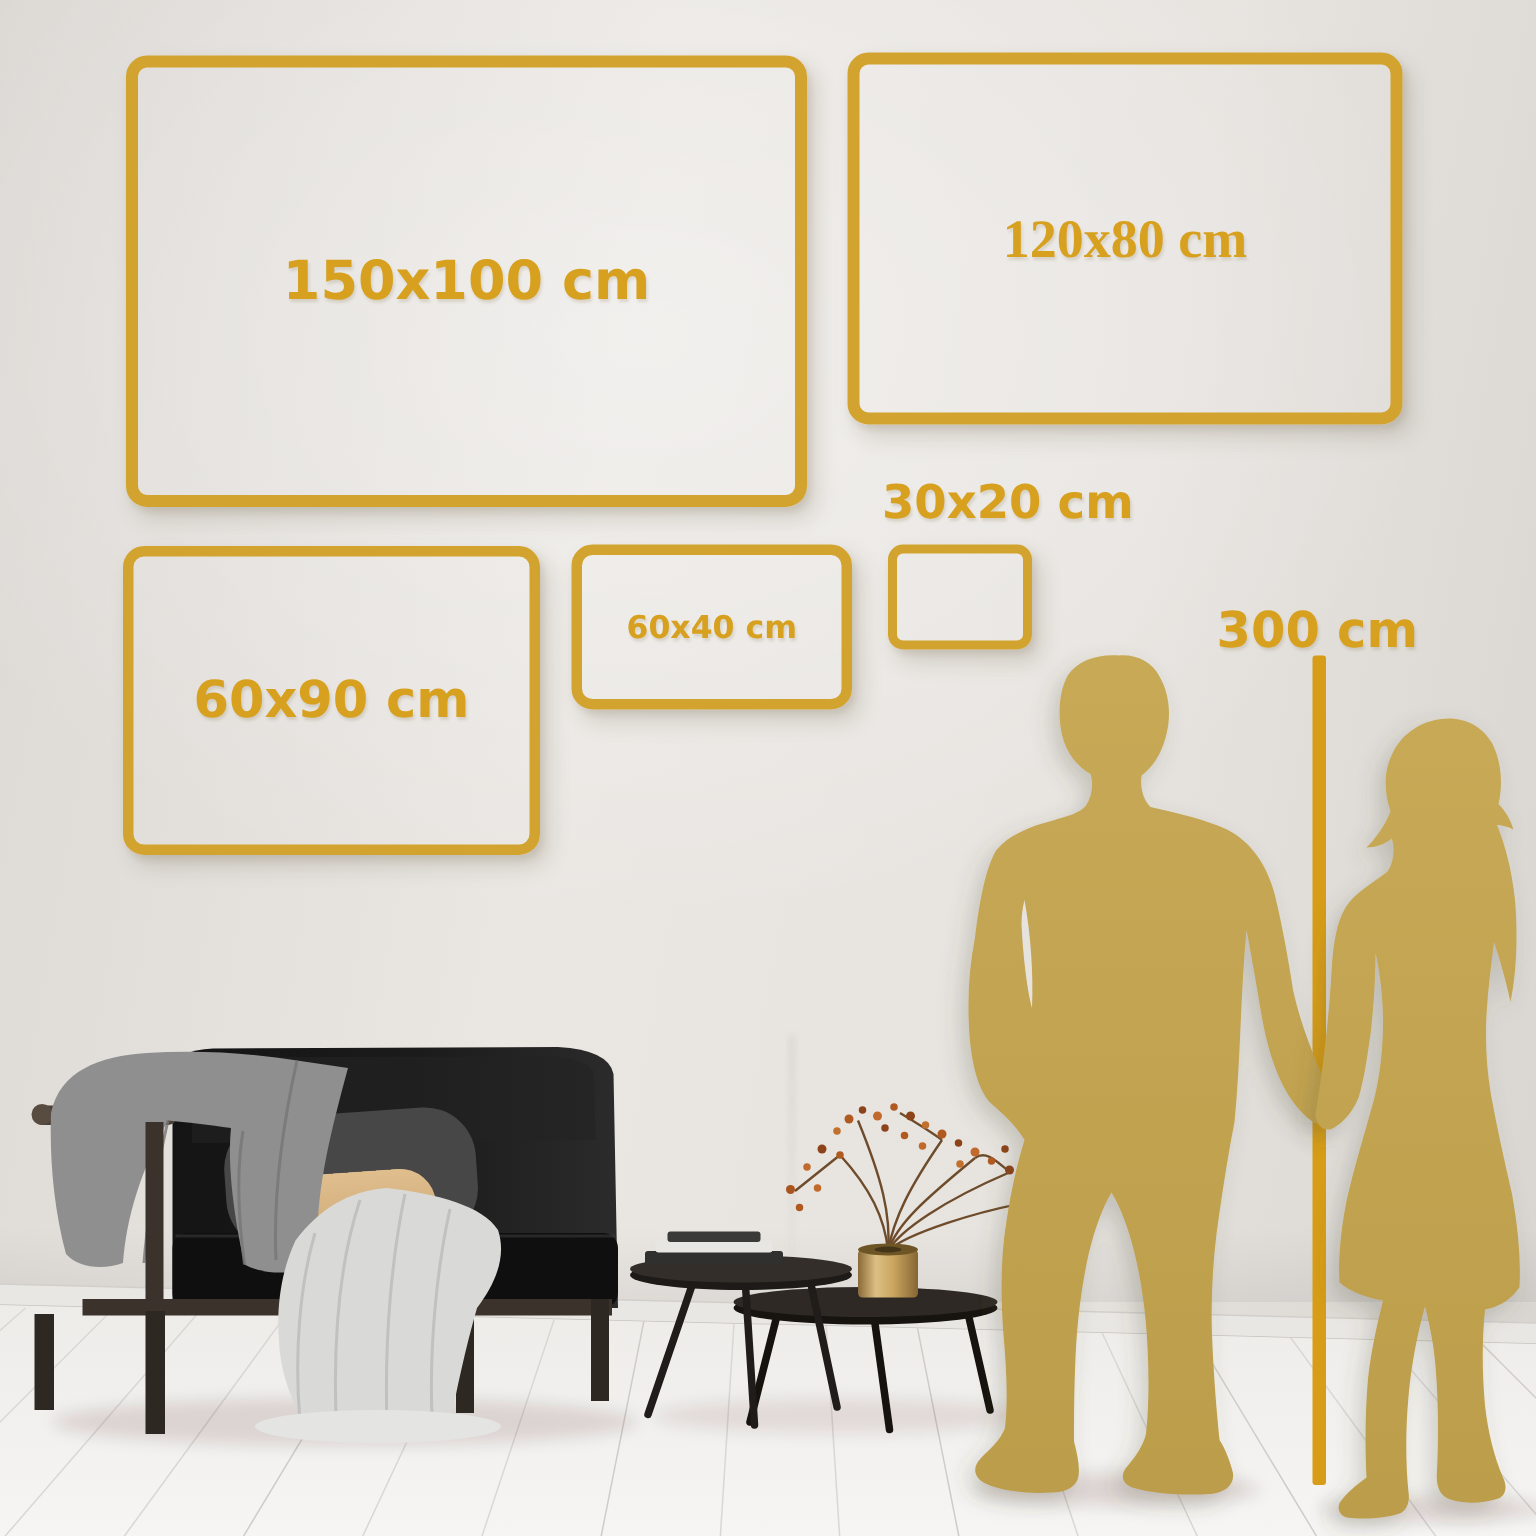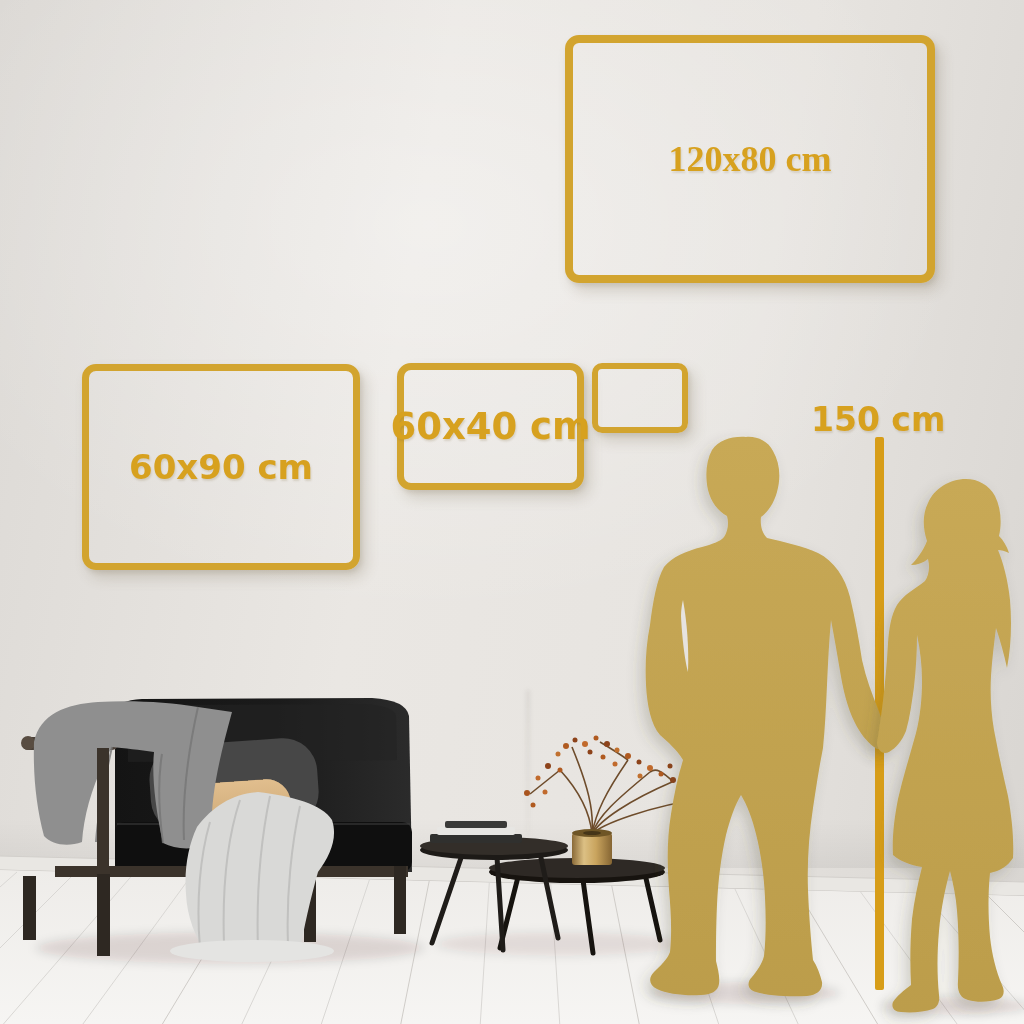--- a/index.html
+++ b/index.html
@@ -34,21 +34,21 @@
     display:flex;align-items:center;justify-content:center;
   }
   .size-label{
     font-weight:bold;color:var(--text_gold);
     text-shadow:1px 2px 2px rgba(120,100,50,.18);
     white-space:nowrap;
   }
   .box-150 {left:84px; top:37px; width:454px;height:301px;font-size:36px;}
   .box-120 {left:565px;top:35px; width:370px;height:248px;font-size:36px;font-family:Liberation Serif, serif;}
   .box-6090{left:82px; top:364px;width:278px;height:206px;font-size:34px;border-width:7px;}
-  .box-6040{left:381px;top:363px;width:187px;height:127px;font-size:37px;border-width:7px;margin-left:16px;}
+  .box-6040{left:381px;top:363px;width:187px;height:110px;font-size:21px;border-width:7px;}
   .box-3020{left:592px;top:363px;width:96px; height:70px; border-width:6px;border-radius:10px;}
   .float-label{
     position:absolute;text-align:center;font-weight:bold;color:var(--text_gold);
     text-shadow:1px 2px 2px rgba(120,100,50,.18);white-space:nowrap;
   }
   .label-3020{left:588px;top:317px;width:156px;font-size:31px;}
   .label-180 {left:811px;top:400px;width:132px;font-size:33px;}
 </style>
 </head>
 <body>
@@ -267,26 +267,30 @@
         C897 996 904 990 911 985 C910 965 910 943 912 919 C914 901 918 883 922 867
         C910 865 900 861 893 855 C892 839 894 819 898 799 C903 777 910 755 916 733
         C920 717 922 699 922 681 C922 665 920 649 917 635 C917 651 916 669 914 687
         C912 701 910 717 906 731 C902 741 896 748 889 752 C883 755 878 751 877 743
         C879 731 881 717 883 701 C885 683 887 663 888 643 C889 629 891 615 897 605
         C903 595 915 589 925 581 C929 575 930 567 928 559 C923 563 917 565 911 565
         C917 559 923 551 927 541 C923 529 922 515 928 503 C934 489 949 479 966 479 Z"></path>
     </g>
   </svg>
 
+  <div class="size-box box-150">
+    <span class="size-label">150x100 cm</span>
+  </div>
   <div class="size-box box-120">
     <span class="size-label">120x80 cm</span>
   </div>
   <div class="size-box box-6090">
     <span class="size-label">60x90 cm</span>
   </div>
   <div class="size-box box-6040">
     <span class="size-label">60x40 cm</span>
   </div>
   <div class="size-box box-3020"></div>
-
-  <div class="float-label label-180">150 cm</div>
+  <div class="float-label label-3020">30x20 cm</div>
+
+  <div class="float-label label-180">300 cm</div>
 
 </div>
 
 </body></html>

